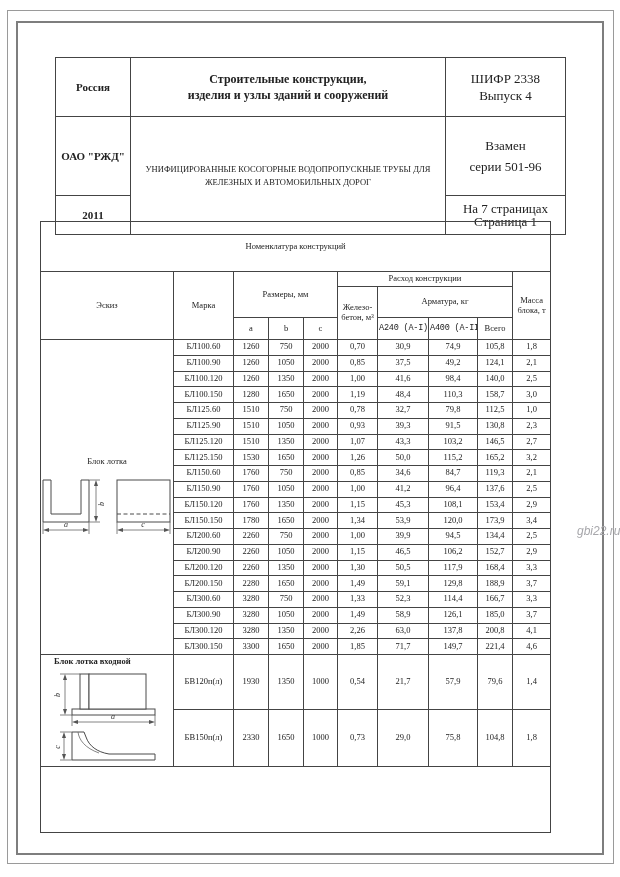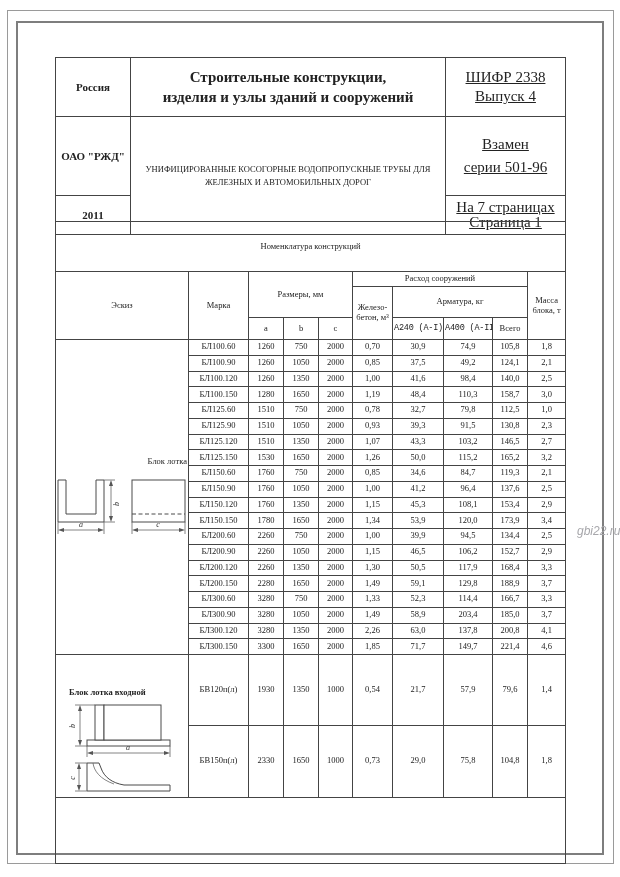--- a/index.html
+++ b/index.html
@@ -14,45 +14,45 @@
   table{border-collapse:collapse;table-layout:fixed;}
   td,th{box-sizing:border-box;}
 
   
   .stamp{position:absolute;left:55px;top:57px;width:510px;}
   .stamp td{border:1px solid #444;text-align:center;vertical-align:middle;padding:0 2px;}
   .stamp .org{font-size:11px;font-weight:bold;}
   .r1 td{height:59px;}
   .r2 td{height:79px;}
   .r3 td{height:39px;}
-  .series{font-size:15px;font-weight:bold;line-height:1.35;}
+  .series{font-size:12px;font-weight:bold;line-height:1.35;}
   .album{font-size:8.5px;line-height:1.5;}
-  .sideinfo{font-size:15px;line-height:1;text-decoration:underline;}
+  .sideinfo{font-size:13px;line-height:1;}
   .sideinfo .l{margin:4px 0;}
   .sideinfo .lg{margin:8px 0;}
 
   
-  .main{position:absolute;left:55px;top:221px;width:510px;}
+  .main{position:absolute;left:40px;top:221px;width:510px;}
   .main td,.main th{
     border:1px solid #444;text-align:center;vertical-align:middle;
     font-size:8.5px;font-weight:normal;padding:0 1px;line-height:1.15;
   }
   .tbl-title{height:50px;font-size:9.5px;border-bottom:none;}
   .hr1 th{height:15px;}
   .hr2 th{height:31px;}
   .hr3 th{height:22px;}
   .tight{font-size:8px;letter-spacing:-0.2px;white-space:nowrap;overflow:hidden;font-family:Liberation Mono, monospace;}
   tbody.s1 tr{height:15.75px;}
   tbody.s2 tr.bv1{height:52px;}
   tbody.s2 tr.bv2{height:53px;}
   .empty-row td{height:66px;border-top:1px solid #444;}
 
   .sketch-cell{vertical-align:middle;padding:2px;}
-  .sk-caption{font-size:8.5px;margin-bottom:10px;text-align:right;}
-  .sk-caption-bold{font-size:8.5px;font-weight:bold;text-align:left;padding:2px 0 4px 12px;margin-top:31px;}
+  .sk-caption{font-size:8.5px;margin-bottom:10px;text-align:center;}
+  .sk-caption-bold{font-size:8.5px;font-weight:bold;text-align:left;padding:2px 0 4px 12px;}
   .sk-row{display:flex;justify-content:center;align-items:flex-start;gap:8px;}
   .sk-col{display:flex;flex-direction:column;align-items:center;gap:3px;}
 
   svg{display:block;overflow:visible;}
   .shape{fill:#fff;stroke:#4a4a4a;stroke-width:1;}
   .dimline{stroke:#666;stroke-width:0.8;fill:none;}
   .dash{stroke:#4a4a4a;stroke-width:1;stroke-dasharray:4 2.5;fill:none;}
   .ah{fill:#555;stroke:none;}
   .dim{font:italic 8px "Liberation Serif",serif;fill:#333;}
 
@@ -121,21 +121,21 @@
       <col style="width:38px">
   </colgroup>
   <thead>
     <tr>
       <td class="tbl-title" colspan="10">Номенклатура конструкций</td>
     </tr>
     <tr class="hr1">
       <th rowspan="3">Эскиз</th>
       <th rowspan="3">Марка</th>
       <th colspan="3" rowspan="2">Размеры, мм</th>
-      <th colspan="4">Расход сооружений</th>
+      <th colspan="4">Расход конструкции</th>
       <th rowspan="3">Масса блока, т</th>
     </tr>
     <tr class="hr2">
       <th rowspan="2">Железо-бетон, м³</th>
       <th colspan="3">Арматура, кг</th>
     </tr>
     <tr class="hr3">
       <th>a</th>
       <th>b</th>
       <th>c</th>
@@ -357,21 +357,21 @@
         <td>166,7</td>
         <td>3,3</td>
       </tr>
       <tr>
         <td>БЛ300.90</td>
         <td>3280</td>
         <td>1050</td>
         <td>2000</td>
         <td>1,49</td>
         <td>58,9</td>
-        <td>203,4</td>
+        <td>126,1</td>
         <td>185,0</td>
         <td>3,7</td>
       </tr>
       <tr>
         <td>БЛ300.120</td>
         <td>3280</td>
         <td>1350</td>
         <td>2000</td>
         <td>2,26</td>
         <td>63,0</td>

